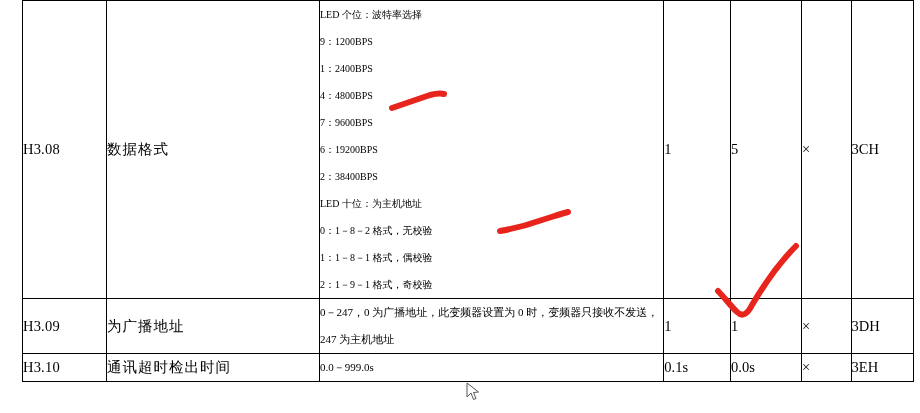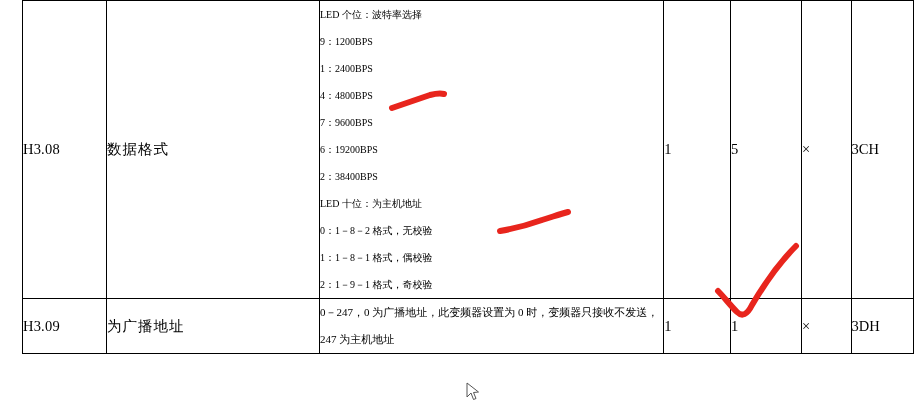--- a/index.html
+++ b/index.html
@@ -139,20 +139,31 @@
         <td class="cell-center name-cn">为广播地址</td>
         <td class="cell-desc">
           <div class="desc-wrap">0－247，0 为广播地址，此变频器设置为 0 时，变频器只接收不发送， 247 为主机地址</div>
         </td>
         <td class="cell-center">1</td>
         <td class="cell-center">1</td>
         <td class="cell-center">×</td>
         <td class="cell-center">3DH</td>
       </tr>
 
+      <tr class="row-last">
+        <td class="cell-center code">H3.10</td>
+        <td class="cell-center name-cn">通讯超时检出时间</td>
+        <td class="cell-desc">
+          <div class="desc-wrap">0.0－999.0s</div>
+        </td>
+        <td class="cell-center">0.1s</td>
+        <td class="cell-center">0.0s</td>
+        <td class="cell-center">×</td>
+        <td class="cell-center">3EH</td>
+      </tr>
     </tbody>
   </table>
 
   <svg class="annot" viewBox="0 0 920 413">
     <g fill="none" stroke="#e8251d" stroke-linecap="round" stroke-linejoin="round">
       <path d="M392 108 C404 104, 418 99, 430 95 C434 94, 440 93, 444 94" stroke-width="6"></path>
       <path d="M500 231 C512 229, 528 225, 542 220 C552 217, 560 214, 568 212" stroke-width="6"></path>
       <path d="M718 291 C724 297, 730 305, 737 312 C742 317, 747 315, 752 305 C762 288, 778 264, 796 246" stroke-width="6"></path>
     </g>
   </svg>

